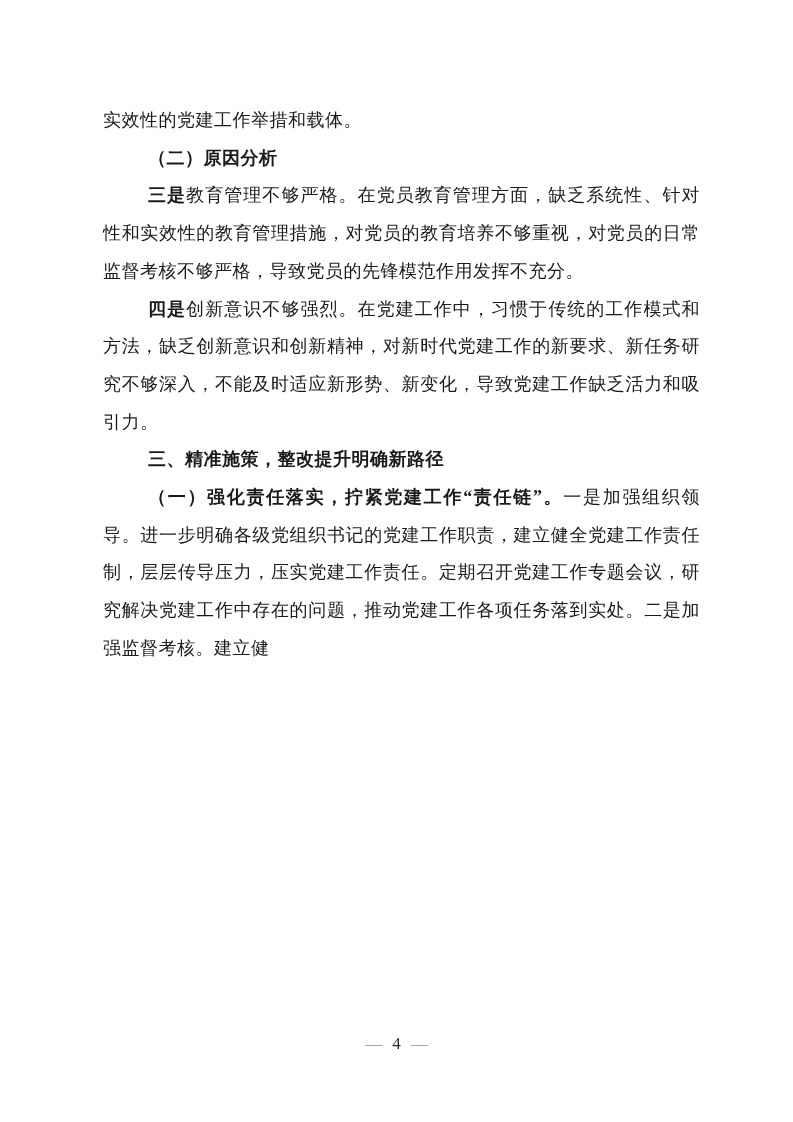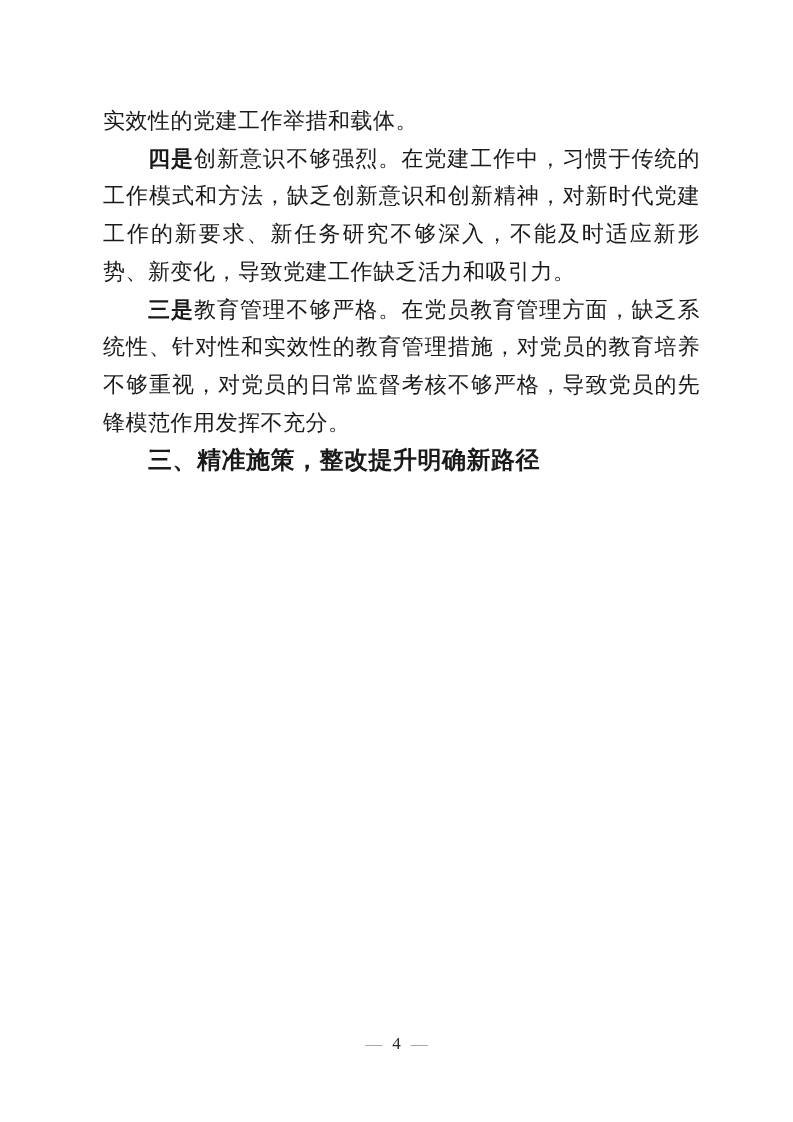--- a/index.html
+++ b/index.html
@@ -19,32 +19,32 @@
     color: #1a1a1a;
   }
   .content {
     position: absolute;
     left: 103px;
     top: 102px;
     width: 597px;
   }
   .content p {
     margin: 0;
-    font-size: 22px;
+    font-size: 18px;
     line-height: 37.7px;
     text-align: justify;
     text-justify: inter-character;
     letter-spacing: 0.5px;
   }
   .content p.indent { text-indent: 45px; }
   .content p.heading-kai { font-weight: 700; }
   .content p.heading-hei {
     font-weight: 700;
-    font-family: Liberation Sans, sans-serif;
-    font-size: 24px;
+    font-family: Liberation Serif, serif;
+    font-size: 18px;
   }
   .content span.b { font-weight: 700; }
   .footer {
     position: absolute;
     left: 0;
     top: 1034px;
     width: 793px;
     text-align: center;
     font-size: 17px;
     line-height: 20px;
@@ -52,20 +52,22 @@
   }
   .footer .dash { color: #9a9a9a; letter-spacing: 0; }
   .footer .num { color: #2a2a2a; margin: 0 10px; }
 </style>
 </head>
 <body>
 
 <div class="page">
   <div class="content">
       <p class="body"><span>实效性的党建工作举措和载体。</span></p>
+      <p class="heading-kai indent"><span class="b">（二）原因分析</span></p>
+      <p class="body indent"><span class="b">三是</span><span>教育管理不够严格。在党员教育管理方面，缺乏系统性、针对性和实效性的教育管理措施，对党员的教育培养不够重视，对党员的日常监督考核不够严格，导致党员的先锋模范作用发挥不充分。</span></p>
       <p class="body indent"><span class="b">四是</span><span>创新意识不够强烈。在党建工作中，习惯于传统的工作模式和方法，缺乏创新意识和创新精神，对新时代党建工作的新要求、新任务研究不够深入，不能及时适应新形势、新变化，导致党建工作缺乏活力和吸引力。</span></p>
-      <p class="body indent"><span class="b">三是</span><span>教育管理不够严格。在党员教育管理方面，缺乏系统性、针对性和实效性的教育管理措施，对党员的教育培养不够重视，对党员的日常监督考核不够严格，导致党员的先锋模范作用发挥不充分。</span></p>
       <p class="heading-hei indent"><span class="b">三、精准施策，整改提升明确新路径</span></p>
+      <p class="body indent"><span class="b">（一）强化责任落实，拧紧党建工作“责任链”。</span><span>一是加强组织领导。进一步明确各级党组织书记的党建工作职责，建立健全党建工作责任制，层层传导压力，压实党建工作责任。定期召开党建工作专题会议，研究解决党建工作中存在的问题，推动党建工作各项任务落到实处。二是加强监督考核。建立健</span></p>
     </div>
   <div class="footer">
     <span class="dash">—</span><span class="num">4</span><span class="dash">—</span>
   </div>
 </div>
 
 </body></html>

